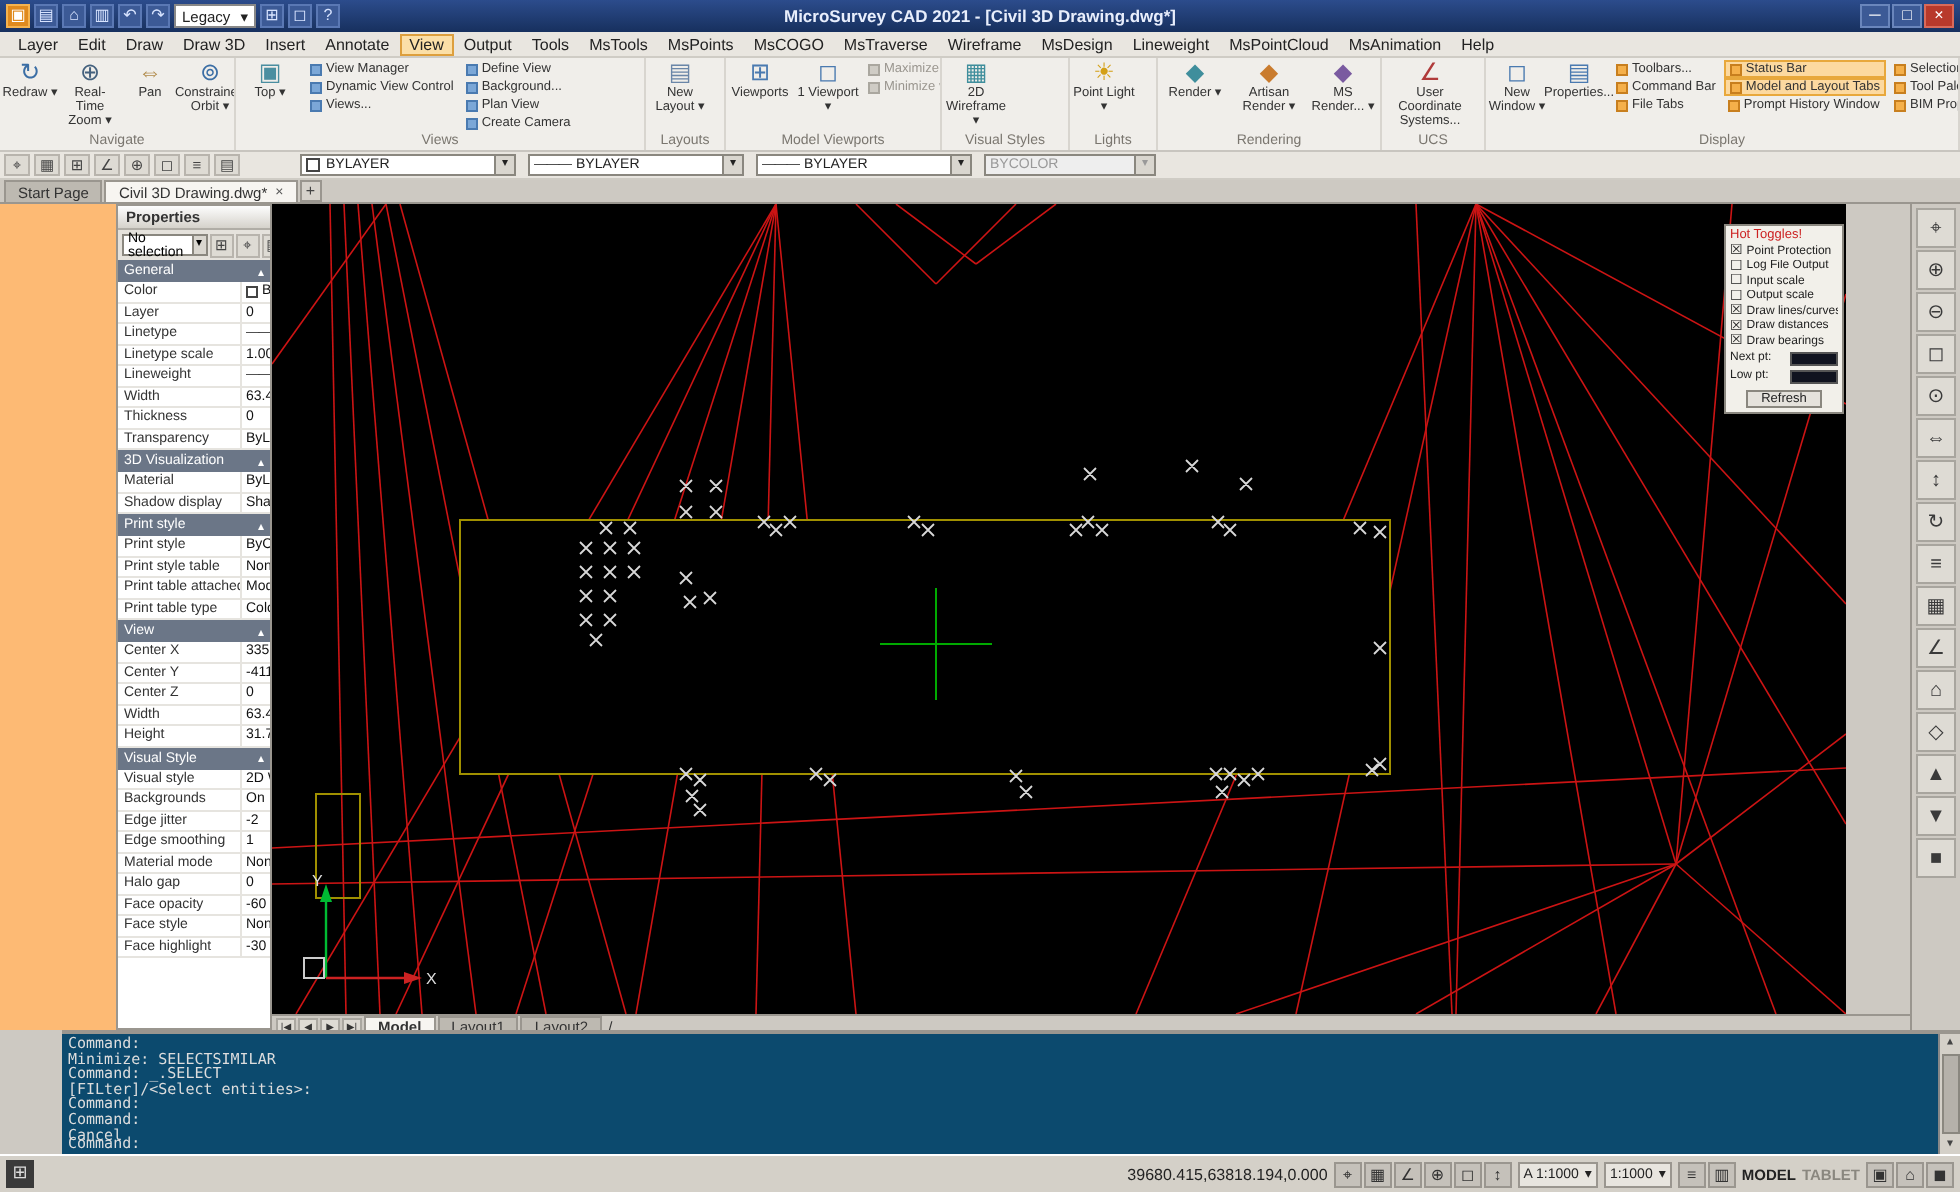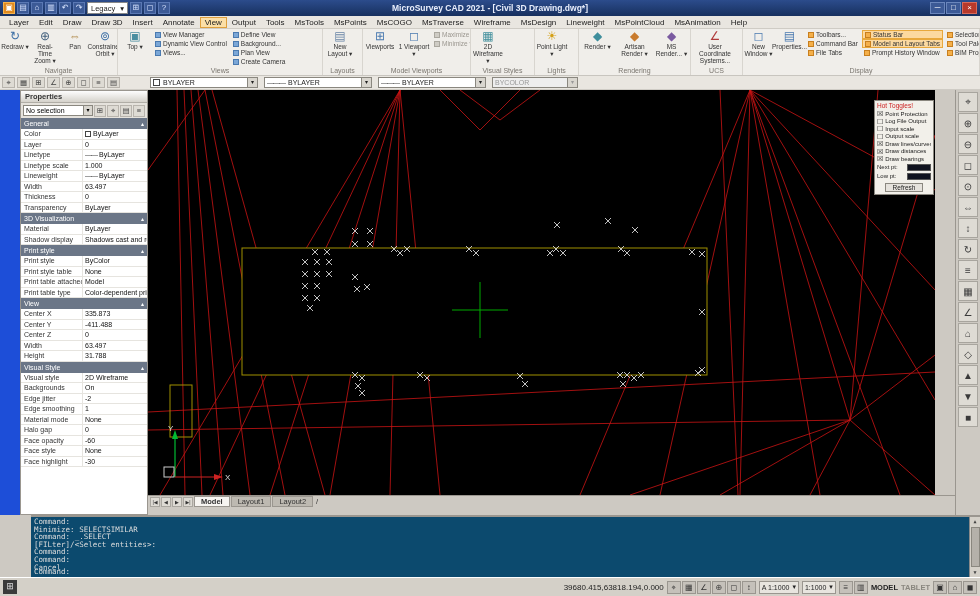--- a/index.html
+++ b/index.html
@@ -51,21 +51,21 @@
 
   
   .filetabs { height:12px; background:#cdc9c2; border-bottom:1px solid #9a968f; display:flex; align-items:flex-end; padding-left:2px; gap:1px; flex:0 0 auto; }
   .ftab { height:11px; padding:0 6px; font-size:7.5px; display:flex; align-items:center; gap:4px; background:#bdb9b1; border:1px solid #9a968f; border-bottom:none; color:#333; }
   .ftab.active { background:#f7f5f1; }
   .ftab .x { font-size:7px; color:#555; }
   .ftab-add { width:11px; height:11px; background:#d6d2cb; border:1px solid #9a968f; font-size:8px; text-align:center; line-height:9px; color:#444; }
 
   
   .main { flex:1; display:flex; overflow:hidden; }
-  .left-region { width:148px; background:#1d4ed8; display:flex; flex:0 0 auto; }
+  .left-region { width:136px; background:#fdba74; display:flex; flex:0 0 auto;padding-left:38px; }
   .gutter { width:20px; flex:0 0 auto; }
   .props { width:148px; background:#eceae6; border:1px solid #9a968f; display:flex; flex-direction:column; overflow:hidden; }
   .props-header { height:12px; background:linear-gradient(#fdfdfd,#d5d2cb); border-bottom:1px solid #b0ada6; font-size:7.5px; font-weight:bold; color:#333; display:flex; align-items:center; padding:0 4px; }
   .sel-row { height:15px; background:#e5e2dc; display:flex; align-items:center; gap:1px; padding:0 2px; }
   .sel-combo { flex:1; height:11px; background:#fff; border:1px solid #8a877f; font-size:7px; display:flex; align-items:center; padding-left:2px; gap:2px; }
   .sel-combo .drop { margin-left:auto; width:9px; align-self:stretch; background:#d9d6cf; border-left:1px solid #8a877f; text-align:center; font-size:6px; line-height:9px; }
   .sel-icon { width:12px; height:12px; background:#dedbd4; border:1px solid #b8b4ad; font-size:7.5px; text-align:center; line-height:10px; color:#444; flex:0 0 auto; }
   .props-body { flex:1; overflow:hidden; background:#fff; }
   .sec-header { height:11px; background:#6b7687; color:#fff; font-size:7px; display:flex; align-items:center; padding:0 3px; }
   .sec-header .car { margin-left:auto; font-size:6px; }
@@ -392,20 +392,30 @@
           <span class="cv">BYLAYER</span>
           <span class="drop">▾</span>
         </div>
         <div class="combo disabled">
           <span class="cv">BYCOLOR</span>
           <span class="drop">▾</span>
         </div>
       </div>
   </div>
 
+  <div class="filetabs">
+    <div class="ftab">
+      <span>Start Page</span>
+    </div>
+    <div class="ftab active">
+      <span>Civil 3D Drawing.dwg*</span>
+      <span class="x">×</span>
+    </div>
+    <div class="ftab-add">+</div>
+  </div>
 
   <div class="main">
 
     <div class="left-region">
       <div class="gutter"></div>
       <div class="props">
         <div class="props-header">Properties</div>
         <div class="sel-row">
           <div class="sel-combo">
             <span>No selection</span>

